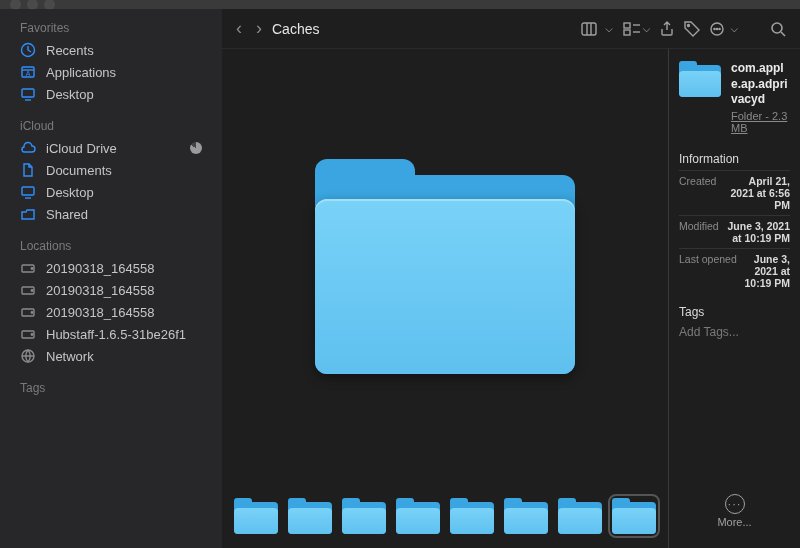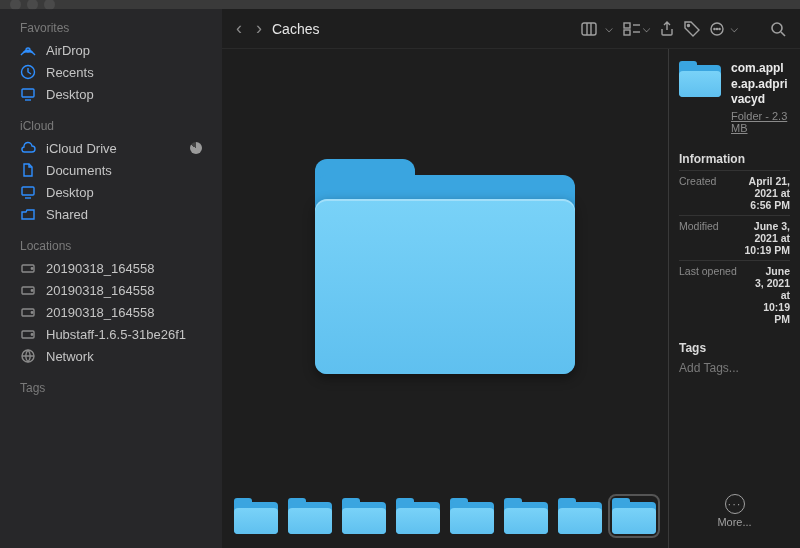--- a/index.html
+++ b/index.html
@@ -35,22 +35,22 @@
 .mini-folder .mfront { position:absolute; top:10px; left:0; right:0; bottom:0; background:linear-gradient(#79d2f8,#5fc0ef); border-radius:4px; }
 .mini-folder.selected { outline:2px solid #555; outline-offset:2px; border-radius:4px; }
 .info-pane { width:195px; border-left:1px solid #3a3a3a; padding:12px 10px; display:flex; flex-direction:column; color:#c5c5c5; font-size:12px; }
 .info-header { display:flex; gap:10px; align-items:flex-start; margin-bottom:12px; }
 .info-icon { width:42px; height:36px; position:relative; flex-shrink:0; }
 .info-icon .mtab { position:absolute; top:0; left:0; width:18px; height:8px; background:#3aa5e0; border-radius:3px 3px 0 0; }
 .info-icon .mback { position:absolute; top:4px; left:0; right:0; bottom:0; background:#3aa5e0; border-radius:4px; }
 .info-icon .mfront { position:absolute; top:10px; left:0; right:0; bottom:0; background:linear-gradient(#79d2f8,#5fc0ef); border-radius:4px; }
 .info-name { color:#eaeaea; font-size:12px; font-weight:600; word-break:break-all; line-height:1.3; }
 .info-kind { color:#8a8a8a; font-size:11px; margin-top:2px;text-decoration:underline; }
-.info-section-title { color:#dadada; font-weight:700; font-size:12px; margin:6px 0 4px; }
-.info-row { display:flex; justify-content:space-between; gap:18px; padding:4px 0; border-top:1px solid #333; font-size:10.5px; }
+.info-section-title { color:#dadada; font-weight:400; font-size:12px; margin:6px 0 4px; }
+.info-row { display:flex; justify-content:space-between; gap:6px; padding:4px 0; border-top:1px solid #333; font-size:10.5px; }
 .info-row .k { color:#8a8a8a; flex-shrink:0; }
 .info-row .v { color:#dadada; text-align:right; font-weight:600; }
 .add-tags { color:#7a7a7a; font-size:12px; margin-top:2px; }
 .info-spacer { flex:1; }
 .more-block { display:flex; flex-direction:column; align-items:center; gap:2px; color:#a0a0a0; font-size:11px; padding:8px 0; }
 .more-circle { width:20px; height:20px; border:1.5px solid #a0a0a0; border-radius:50%; display:flex; align-items:center; justify-content:center; font-size:11px; letter-spacing:1px; }
 </style>
 </head>
 <body>
 
@@ -62,34 +62,35 @@
 
 <div class="window-body">
   <div class="sidebar">
 
     <div class="sb-section">
       <div class="sb-header">Favorites</div>
       <div id="fav-list">
           <div class="sb-item">
             <span class="icn">
               <svg width="16" height="16" viewBox="0 0 16 16" fill="none" stroke="currentColor" stroke-width="1.4">
-                <circle cx="8" cy="8" r="2"></circle>
-                <path d="M3 11a6 6 0 0110 0M1 13a9 9 0 0114 0"></path>
-              </svg>
-            </span>
-            <span>AirDrop</span>
-          </div>
-          <div class="sb-item">
-            <span class="icn">
-              <svg width="16" height="16" viewBox="0 0 16 16" fill="none" stroke="currentColor" stroke-width="1.4">
                 <circle cx="8" cy="8" r="6.5"></circle>
                 <path d="M8 4v4l3 2"></path>
               </svg>
             </span>
             <span>Recents</span>
+          </div>
+          <div class="sb-item">
+            <span class="icn">
+              <svg width="16" height="16" viewBox="0 0 16 16" fill="none" stroke="currentColor" stroke-width="1.4">
+                <rect x="2" y="3" width="12" height="10" rx="1"></rect>
+                <line x1="2" y1="6" x2="14" y2="6"></line>
+                <text x="8" y="12" font-size="7" text-anchor="middle" fill="currentColor" stroke="none">A</text>
+              </svg>
+            </span>
+            <span>Applications</span>
           </div>
           <div class="sb-item">
             <span class="icn">
               <svg width="16" height="16" viewBox="0 0 16 16" fill="none" stroke="currentColor" stroke-width="1.4">
                 <rect x="2" y="3" width="12" height="8" rx="1"></rect>
                 <line x1="5" y1="14" x2="11" y2="14"></line>
               </svg>
             </span>
             <span>Desktop</span>
           </div>

